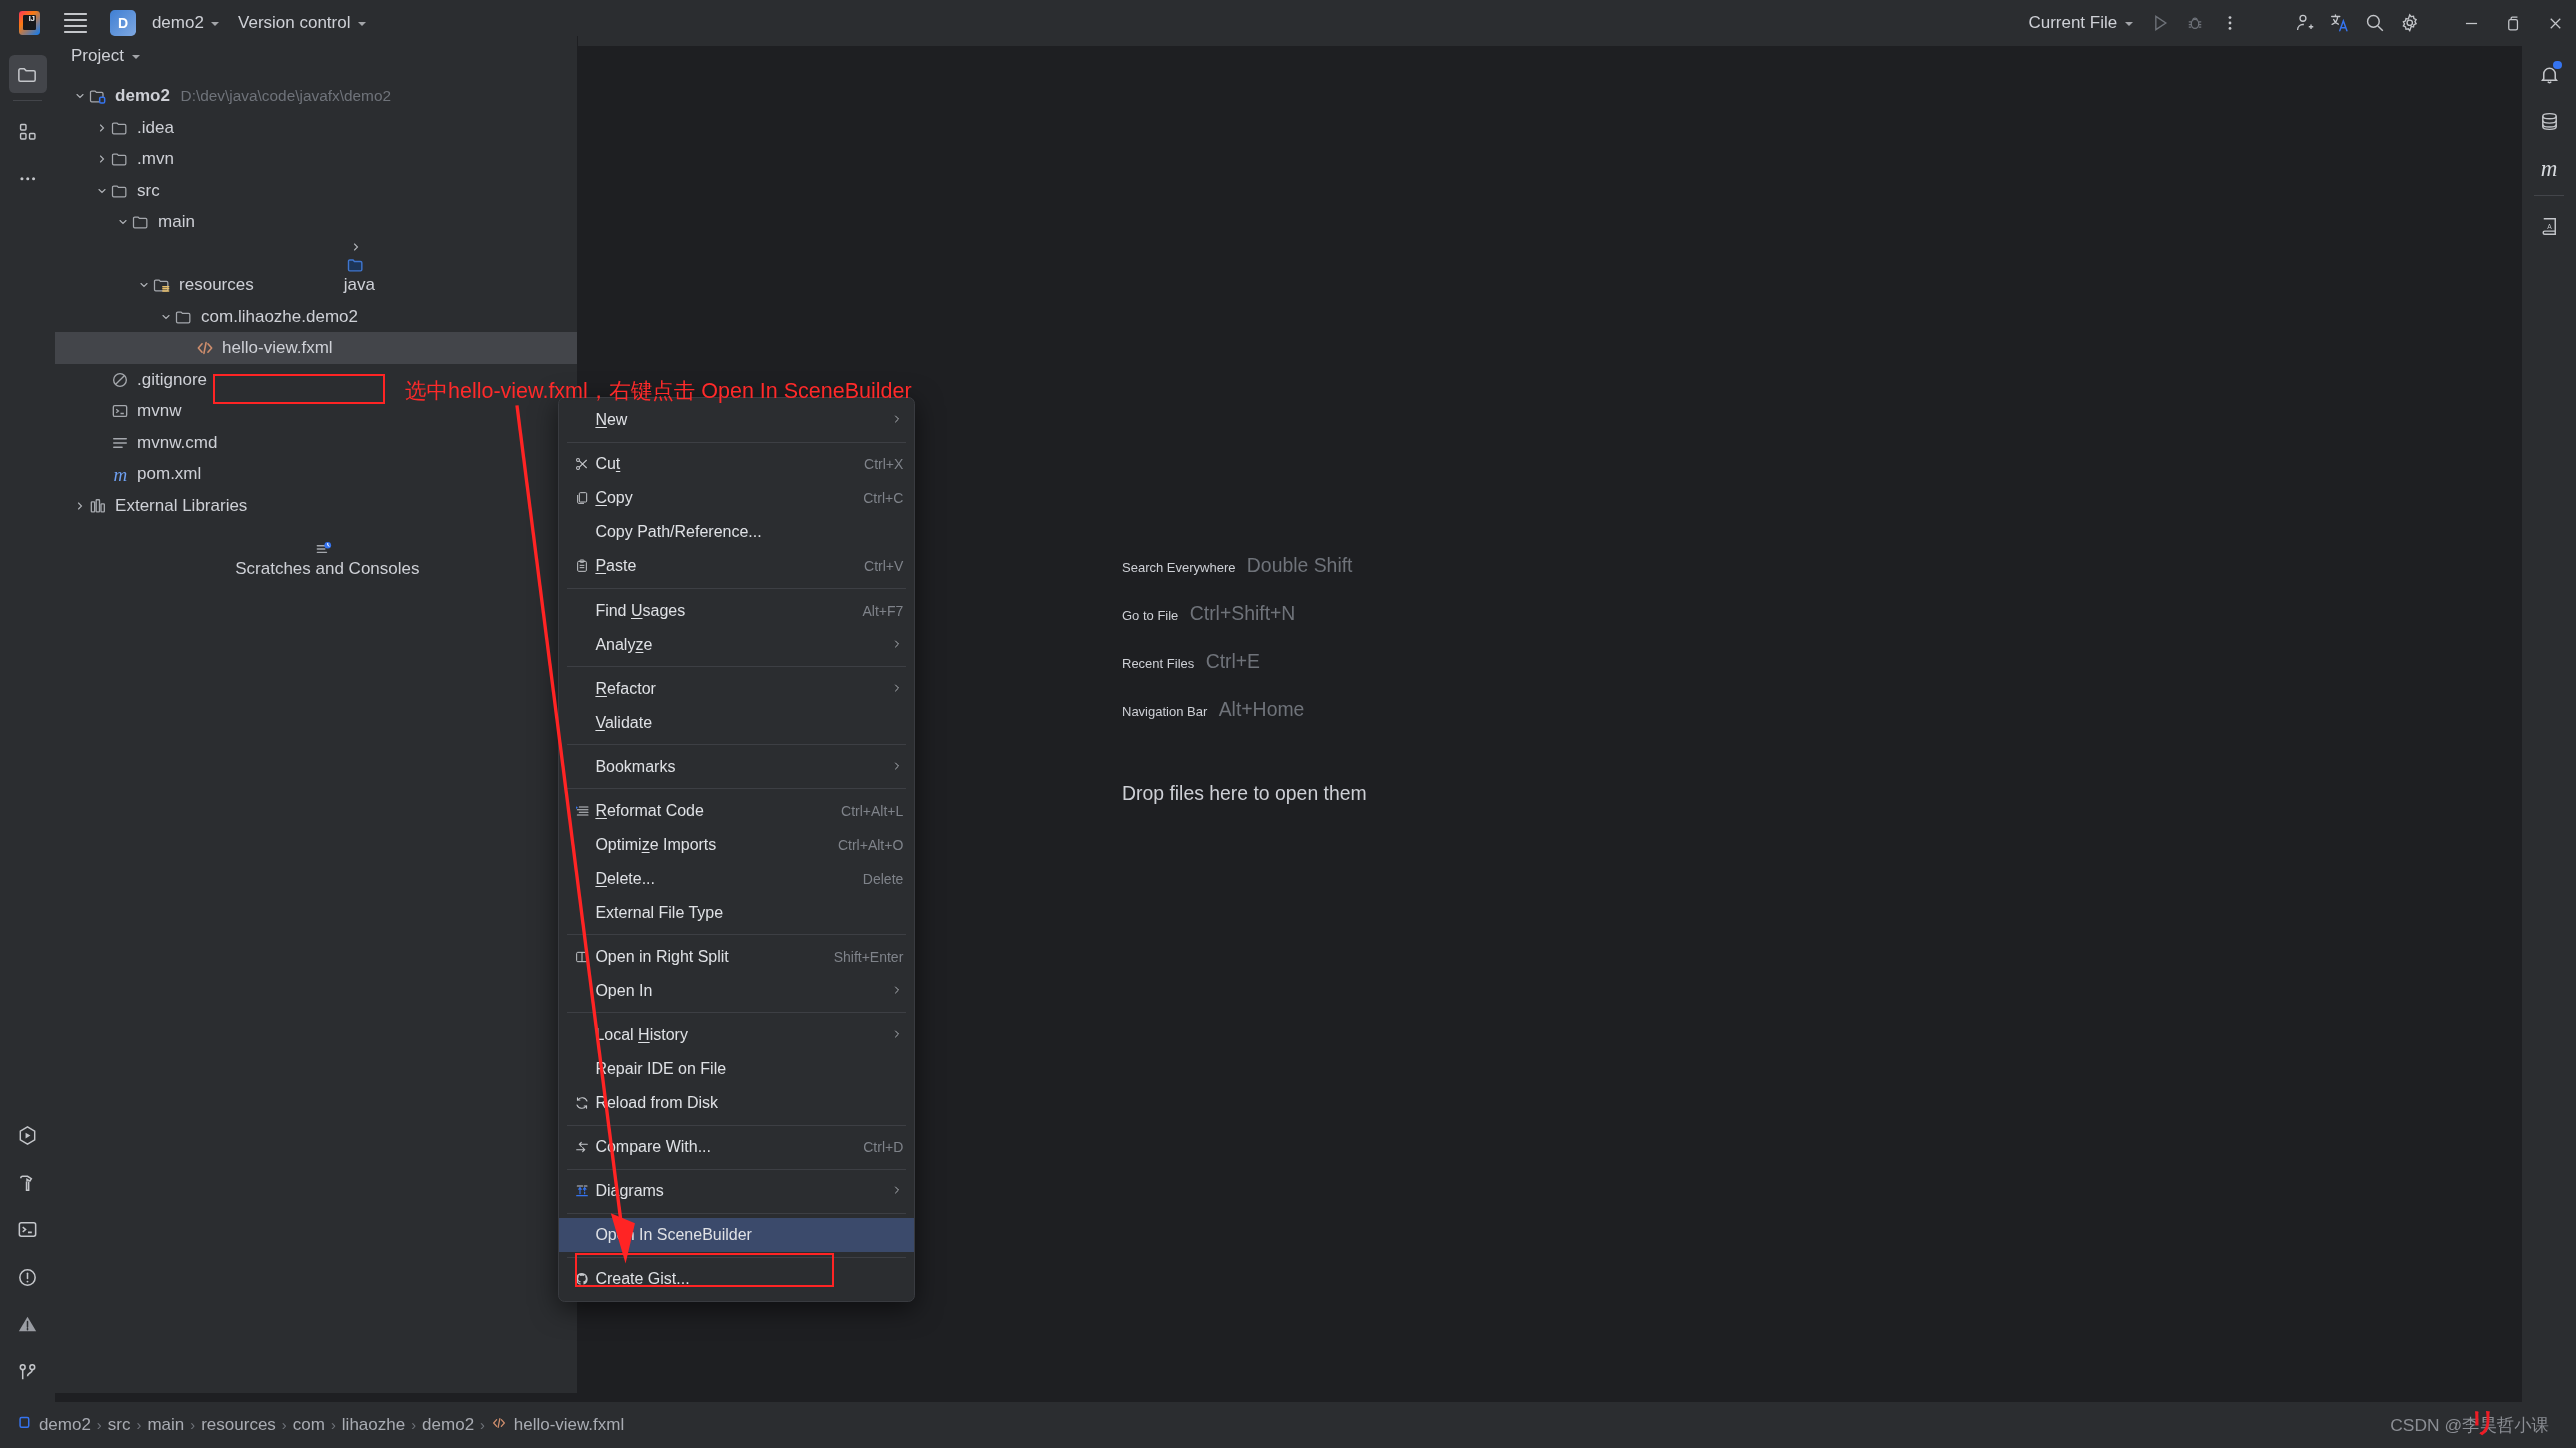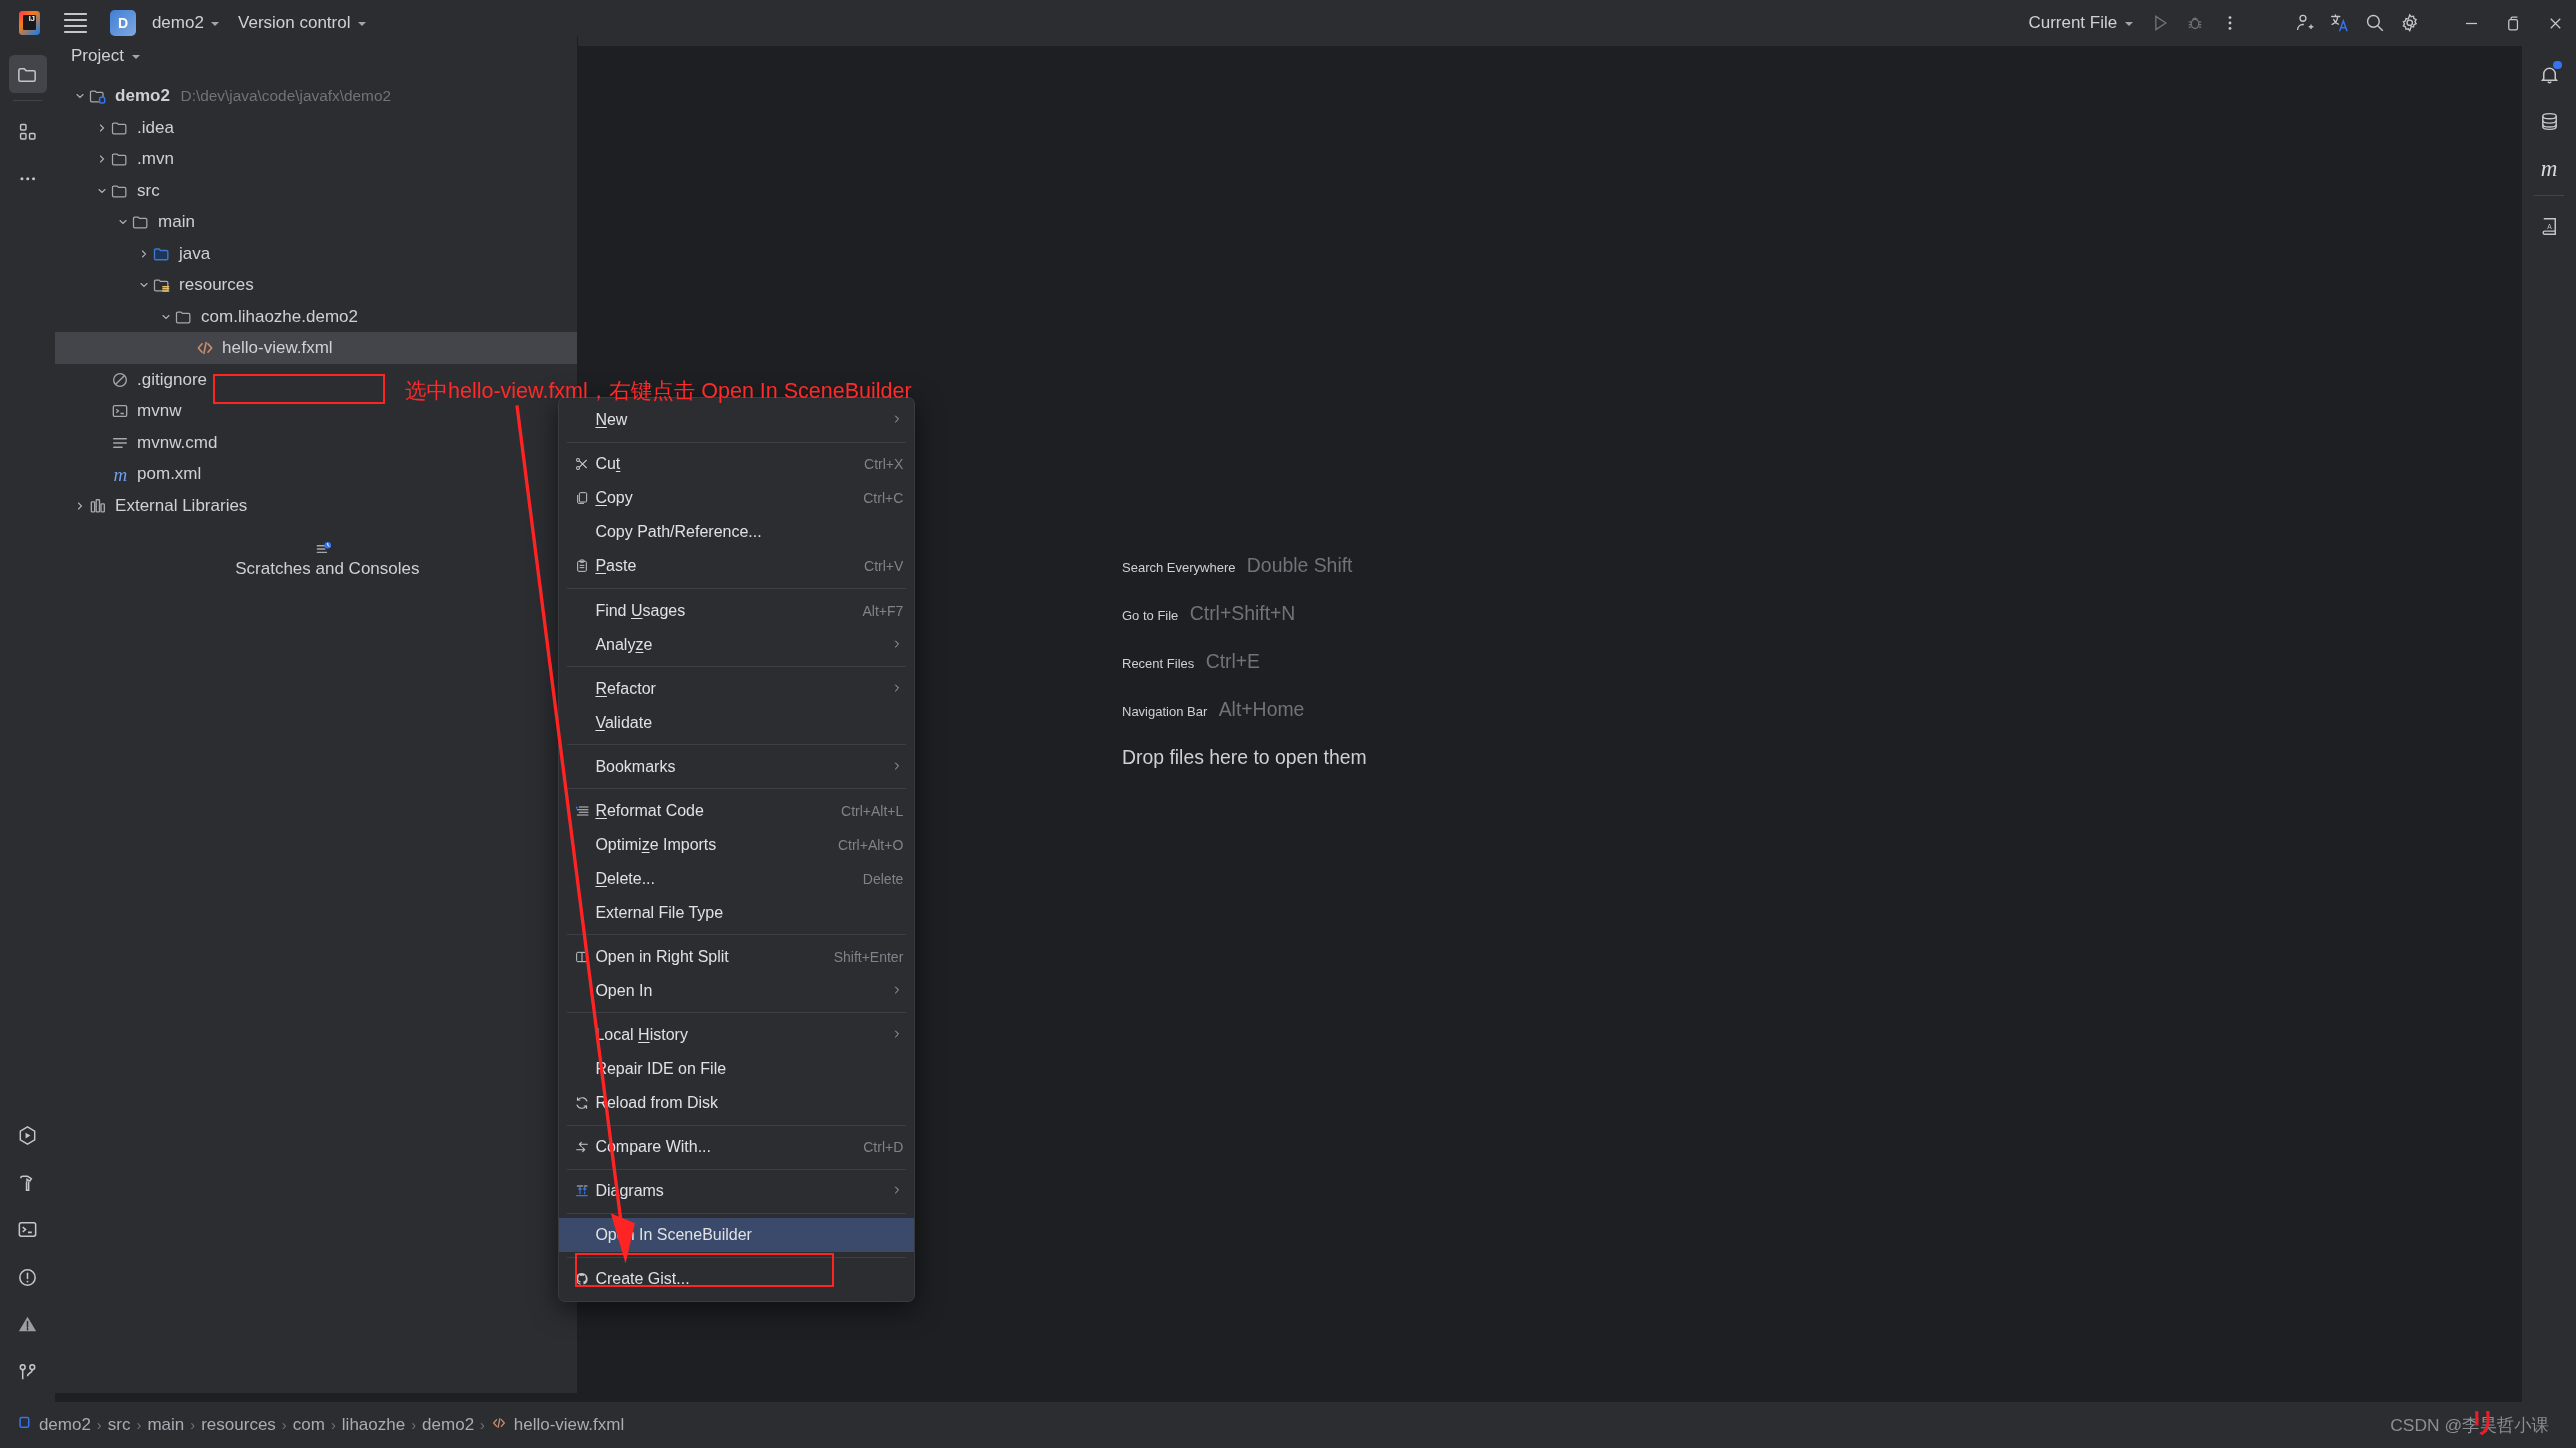--- a/index.html
+++ b/index.html
@@ -100,21 +100,21 @@
 
   
   .editor {
     position:absolute; left:579px; top:46px; width:1942px; height:1357px;
     background:#1e1f22;
   }
   .hints { position:absolute; left:543px; top:508px; }
   .hint-row { height:48px; display:flex; align-items:baseline; gap:11.4px; white-space:nowrap; }
   .hint-name { color:#ced0d6; font-size:13px; }
   .hint-key { color:#6f737a; font-size:19.4px; }
-  .hint-plain { color:#ced0d6; font-size:19.4px; }
+  .hint-plain { color:#ced0d6; font-size:19.4px;margin-top:36px; }
 
   
   .ctx-menu {
     position:absolute; left:558px; top:397px; width:357px;
     background:#2b2d30; border:0.7px solid #393b40; border-radius:6.7px;
     padding:5.4px 0 5.4px 0; box-shadow:0 6.7px 27px rgba(0,0,0,.55);
     z-index:50;
   }
   .ctx-item {
     height:34px; display:flex; align-items:center; padding:0 10.7px 0 9.4px;
@@ -408,21 +408,21 @@
             <path d="M6 9l6 6 6-6"></path>
           </svg>
         </span>
         <span class="ticon">
           <svg width="20" height="20" viewBox="0 0 24 24" fill="none">
             <path d="M3 7.5A1.5 1.5 0 0 1 4.5 6h4l1.6 1.7h7.4A1.5 1.5 0 0 1 19 9.2v8.3A1.5 1.5 0 0 1 17.5 19h-13A1.5 1.5 0 0 1 3 17.5z" stroke="#a5a8ad" stroke-width="1.5"></path>
           </svg>
         </span>
         <span class="tree-label">main</span>
       </div>
-      <div class="tree-row" style="padding-left: 80px;">
+      <div class="tree-row" style="padding-left: 80px; flex-direction: column;">
         <span class="arrow">
           <svg width="12" height="12" viewBox="0 0 24 24" stroke="#b0b3b8" stroke-width="2.2" fill="none" stroke-linecap="round">
             <path d="M9 6l6 6-6 6"></path>
           </svg>
         </span>
         <span class="ticon">
           <svg width="20" height="20" viewBox="0 0 24 24" fill="none">
             <path d="M3 7.5A1.5 1.5 0 0 1 4.5 6h4l1.6 1.7h7.4A1.5 1.5 0 0 1 19 9.2v8.3A1.5 1.5 0 0 1 17.5 19h-13A1.5 1.5 0 0 1 3 17.5z" fill="#1d3557" stroke="#3f76cf" stroke-width="1.7"></path>
           </svg>
         </span>

